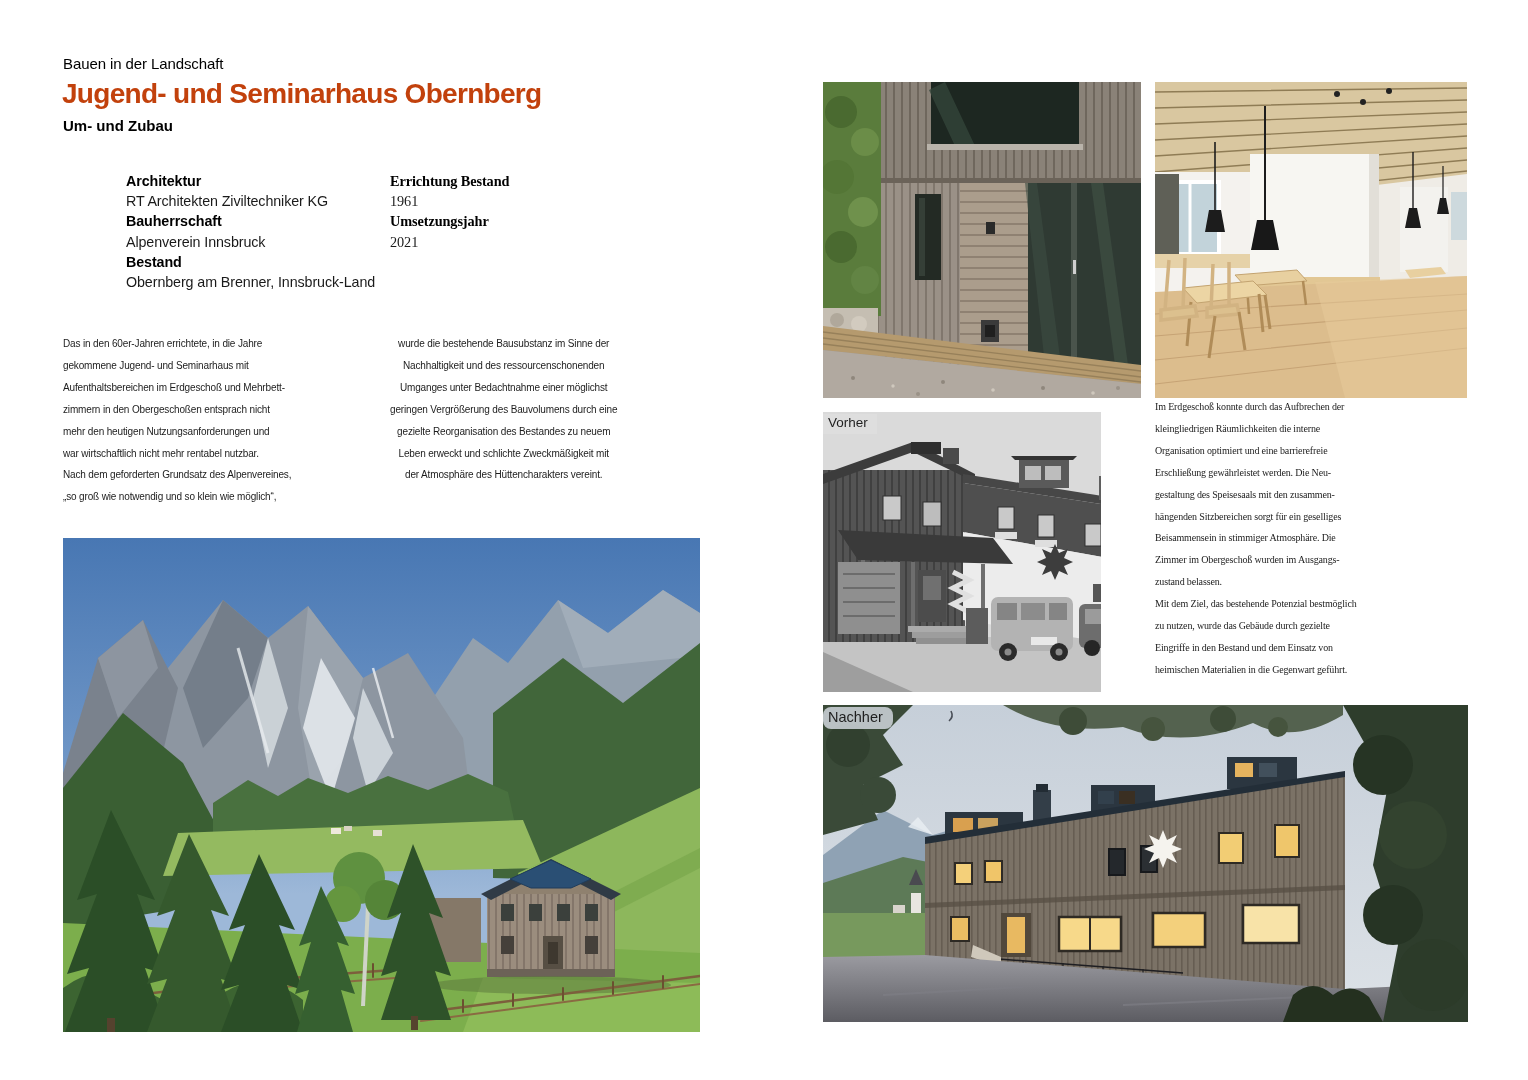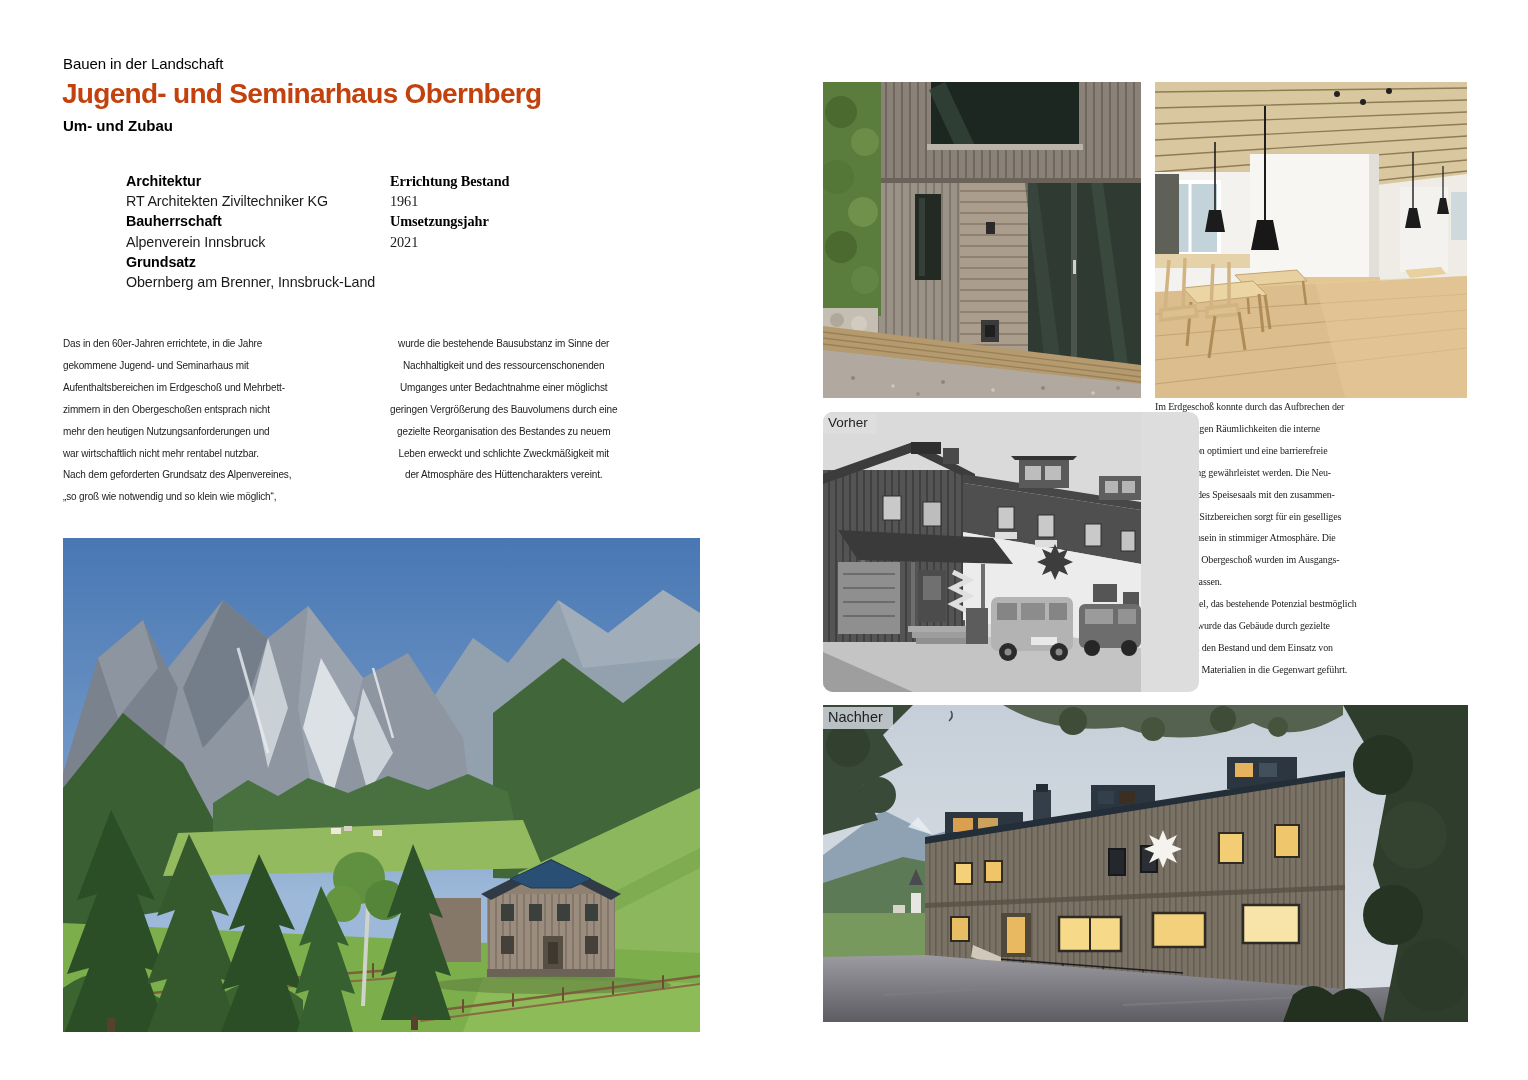--- a/index.html
+++ b/index.html
@@ -19,40 +19,40 @@
   .meta-value{font-weight:400;}
   .prose{font-size:10px;line-height:21.9px;letter-spacing:-0.15px;white-space:pre;color:#1c1c1c;}
   .body-col1{left:63px;top:333px;}
   .body-col2{left:390px;top:333px;text-align:center;}
   .right-col{left:1155px;top:396px;font-family:Liberation Serif, serif;}
   .photo{position:absolute;overflow:hidden;background:#ddd;}
   .photo svg{display:block;}
   #main-photo{left:63px;top:538px;width:637px;height:494px;}
   #photo-facade{left:823px;top:82px;width:318px;height:316px;}
   #photo-interior{left:1155px;top:82px;width:312px;height:316px;}
-  #photo-vorher{left:823px;top:412px;width:376px;height:280px;border-radius:10px;}
+  #photo-vorher{left:823px;top:412px;width:278px;height:280px;}
   #photo-nachher{left:823px;top:705px;width:645px;height:317px;}
   .photo-label{position:absolute;left:0;top:2px;font-size:13.5px;color:#1f1f1f;
     padding:1px 9px 3px 5px;line-height:16px;}
   #photo-vorher .photo-label{background:rgba(222,222,222,0.92);}
-  #photo-nachher .photo-label{background:rgba(215,220,227,0.82);font-size:14.5px;padding:2px 10px 4px 5px;}
+  #photo-nachher .photo-label{background:rgba(215,220,227,0.82);font-size:14.5px;padding:2px 10px 4px 5px;border-radius:8px;}
 </style>
 </head>
 <body>
 
 <div class="abs kicker">Bauen in der Landschaft</div>
 <h1 class="abs title" style="margin:0;">Jugend- und Seminarhaus Obernberg</h1>
 <div class="abs subtitle">Um- und Zubau</div>
 
 <div class="abs meta-col meta-col1">
   <div class="meta-label">Architektur</div>
   <div class="meta-value">RT Architekten Ziviltechniker KG</div>
   <div class="meta-label">Bauherrschaft</div>
   <div class="meta-value">Alpenverein Innsbruck</div>
-  <div class="meta-label">Grundsatz</div>
+  <div class="meta-label">Bestand</div>
   <div class="meta-value">Obernberg am Brenner, Innsbruck-Land</div>
 </div>
 <div class="abs meta-col meta-col2">
   <div class="meta-label">Errichtung Bestand</div>
   <div class="meta-value">1961</div>
   <div class="meta-label">Umsetzungsjahr</div>
   <div class="meta-value">2021</div>
 </div>
 
 <div class="abs prose body-col1">Das in den 60er-Jahren errichtete, in die Jahre

